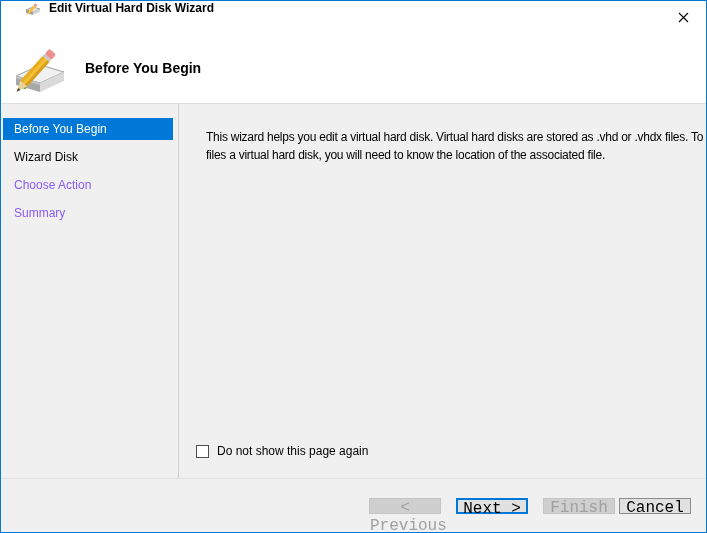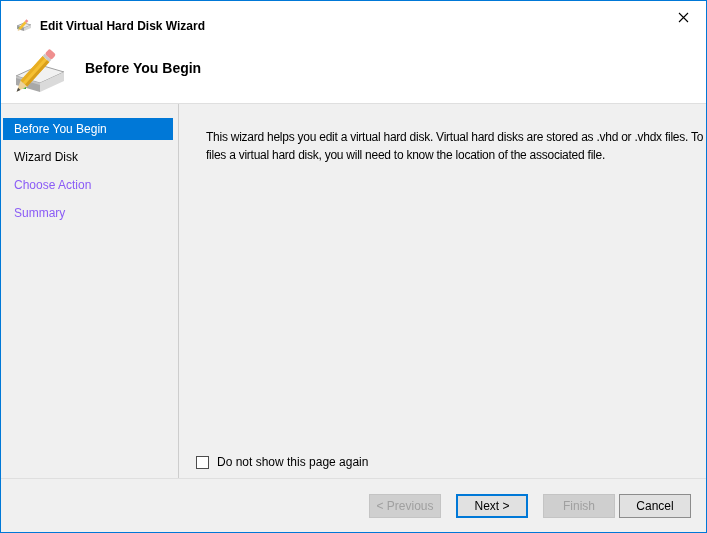--- a/index.html
+++ b/index.html
@@ -7,45 +7,45 @@
   .window {
     width:707px; height:533px;
     border:1px solid #0078d7;
     background:#ffffff;
     font-family:"Liberation Sans","DejaVu Sans",sans-serif;
     font-size:12px; color:#000;
     display:flex; flex-direction:column;
     position:relative; overflow:hidden;
   }
   
-  .titlebar { flex:0 0 32px; display:flex; align-items:flex-end; padding-left:15px; background:#fff; }
+  .titlebar { flex:0 0 32px; display:flex; align-items:flex-start; padding-left:24px; background:#fff; }
   .titlebar-icon { width:16px; height:16px; margin-right:8px; flex:0 0 16px; }
   .titlebar-title { font-weight:700; font-size:12px; color:#000; }
   .close-btn { margin-left:auto; width:45px; height:32px; display:flex; align-items:center; justify-content:center; cursor:pointer; }
   
   .header { flex:0 0 71px; background:#fff; border-bottom:1px solid #dfdfdf; display:flex; align-items:center; position:relative; }
   .header-icon { position:absolute; left:11px; top:7px; }
   .header-title { margin:0 0 0 84px; font-size:14px; font-weight:700; color:#000; }
   
   .bodyarea { flex:1 1 auto; min-height:0; display:flex; background:#f0f0f0; }
   .sidebar { flex:0 0 178px; border-right:1px solid #cdcdcd; padding-top:14px; }
   .nav-item { height:22px; line-height:22px; margin:0 5px 6px 2px; padding-left:11px; color:#000; cursor:pointer; white-space:nowrap; }
   .nav-item.selected { background:#0078d7; color:#fff; }
   .nav-item.disabled { color:#8b5cf6; cursor:default; }
   .content { flex:1 1 auto; position:relative; padding:14px 8px 0 17px; }
   .intro { margin:10px; }
   .intro span { display:block; white-space:nowrap; letter-spacing:-0.25px; line-height:18px; color:#000; }
-  .checkbox-row { position:absolute; left:17px; bottom:9px; display:flex; align-items:center; cursor:pointer; }
+  .checkbox-row { position:absolute; left:17px; bottom:20px; display:flex; align-items:center; cursor:pointer; }
   .checkbox { width:13px; height:13px; background:#fff; border:1px solid #4d4d4d; display:inline-block; margin-right:8px; }
   .checkbox-label { color:#000; }
   
   .footer { flex:0 0 54px; border-top:1px solid #dfdfdf; background:#f0f0f0; display:flex; align-items:center; justify-content:flex-end; padding-right:15px; }
   .btn {
-    width:72px; height:24px; margin-left:15px;
-    font-family:Liberation Sans, sans-serif; font-size:12px;
+    width:72px; height:16px; margin-left:15px;
+    font-family:Liberation Mono, monospace; font-size:16px;
     background:#e1e1e1; border:1px solid #8c8c8c; color:#000; cursor:pointer; padding:0;
   }
   .btn.default { border:2px solid #0078d7; }
   .btn.disabled { background:#cfcfcf; border:1px solid #c4c4c4; color:#a0a0a0; cursor:default; }
   .btn.cancel { margin-left:4px; }
 </style>
 </head>
 <body>
 
 <div class="window">

